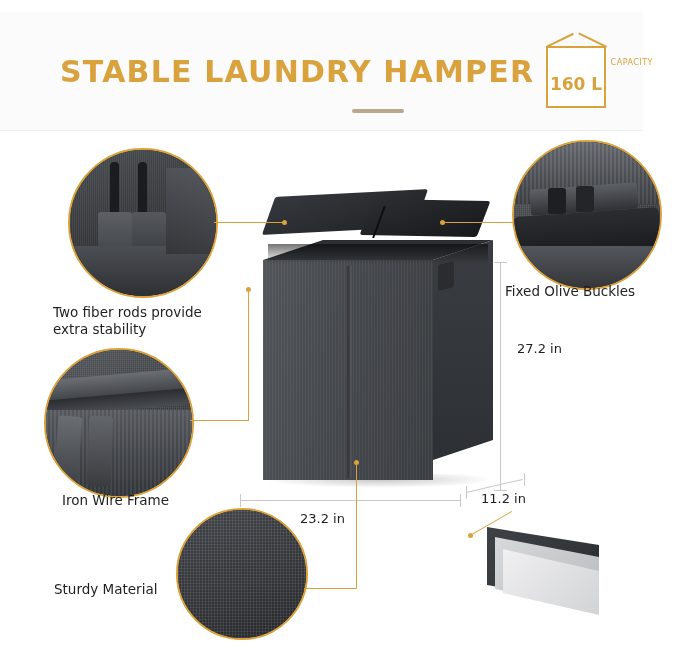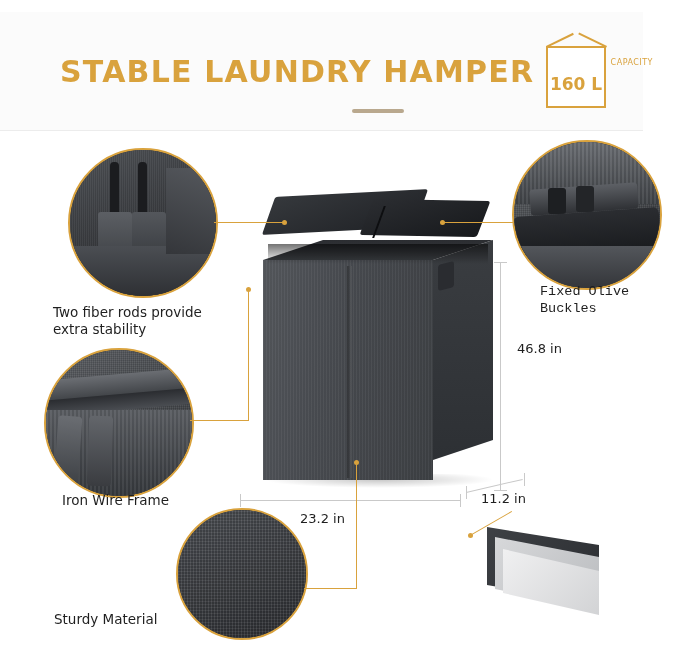--- a/index.html
+++ b/index.html
@@ -290,21 +290,21 @@
     <div class="hp divider"></div>
     <div class="hp handle"></div>
     <div class="hp lid-left"></div>
     <div class="hp lid-right"></div>
     <div class="hp lid-gap"></div>
   </div>
 
   <div class="dimline v" style="left:500px; top:262px; height:228px;"></div>
   <div class="tick" style="left:494px; top:262px; width:13px; height:1px;"></div>
   <div class="tick" style="left:494px; top:490px; width:13px; height:1px;"></div>
-  <div class="dim-label" style="left:517px; top:341px;">46.8 in</div>
+  <div class="dim-label" style="left:517px; top:341px;">27.2 in</div>
 
   <div class="dimline h" style="left:240px; top:500px; width:220px;"></div>
   <div class="tick" style="left:240px; top:494px; width:1px; height:13px;"></div>
   <div class="tick" style="left:460px; top:494px; width:1px; height:13px;"></div>
   <div class="dim-label" style="left:300px; top:511px;">23.2 in</div>
 
   <div class="dimline h" style="left:466px; top:492px; width:58px; transform:rotate(-13deg); transform-origin:0 0;"></div>
   <div class="tick" style="left:466px; top:486px; width:1px; height:13px;"></div>
   <div class="tick" style="left:524px; top:473px; width:1px; height:13px;"></div>
   <div class="dim-label" style="left:481px; top:491px;">11.2 in</div>
@@ -339,38 +339,38 @@
   <div class="line h" style="left:190px; top:420px; width:58px;"></div>
   <div class="line v" style="left:248px; top:290px; height:131px;"></div>
   <div class="dot" style="left:246px; top:287px;"></div>
 
   <div class="callout" style="left:176px; top:508px; width:128px; height:128px;">
     <div class="inner" style="background:
            repeating-linear-gradient(90deg, rgba(255,255,255,0.07) 0 1px, rgba(0,0,0,0.08) 1px 3px),
            repeating-linear-gradient(0deg, rgba(255,255,255,0.06) 0 1px, rgba(0,0,0,0.07) 1px 3px),
            linear-gradient(160deg,#4c4f54 0%, #3a3c40 60%, #2c2e32 100%);"></div>
   </div>
-  <div class="label" style="left:54px; top:581px;margin-top:30px;">Sturdy Material</div>
+  <div class="label" style="left:54px; top:581px;">Sturdy Material</div>
   <div class="line h" style="left:304px; top:588px; width:52px;"></div>
   <div class="line v" style="left:356px; top:463px; height:126px;"></div>
   <div class="dot" style="left:354px; top:460px;"></div>
 
   <div class="callout" style="left:512px; top:140px; width:146px; height:146px;">
     <div class="inner tex-fabric">
       <div style="position:absolute;left:0;top:0;width:146px;height:62px;background:
         repeating-linear-gradient(90deg, rgba(255,255,255,0.06) 0 2px, rgba(0,0,0,0.08) 2px 4px),
         linear-gradient(180deg,#6a6d72,#3f4246);"></div>
       <div style="position:absolute;left:16px;top:44px;width:108px;height:26px;background:linear-gradient(180deg,#5d6065,#2f3135);border-radius:4px;transform:rotate(-4deg);"></div>
       <div style="position:absolute;left:34px;top:46px;width:18px;height:26px;background:#1d1f22;border-radius:3px;"></div>
       <div style="position:absolute;left:62px;top:44px;width:18px;height:26px;background:#232528;border-radius:3px;"></div>
       <div style="position:absolute;left:0;top:70px;width:146px;height:40px;background:linear-gradient(180deg,#2b2d31,#1a1c1f);border-radius:6px;transform:rotate(-4deg);"></div>
       <div style="position:absolute;left:0;top:104px;width:146px;height:42px;background:linear-gradient(180deg,#53565b,#34363a);"></div>
     </div>
   </div>
-  <div class="label" style="left:540px; top:283px;font-family:Liberation Mono, monospace;">Fixed Olive Buckles</div>
+  <div class="label" style="left:505px; top:283px;">Fixed Olive Buckles</div>
   <div class="line h" style="left:442px; top:222px; width:72px;"></div>
   <div class="dot" style="left:440px; top:220px;"></div>
 
   <div id="cardboard">
     <div class="sheet s1"></div>
     <div class="sheet s2"></div>
     <div class="sheet s3"></div>
   </div>
   <div class="line h" style="left:470px; top:535px; width:48px; transform:rotate(-30deg); transform-origin:0 0;"></div>
   <div class="dot" style="left:468px; top:533px;"></div>

